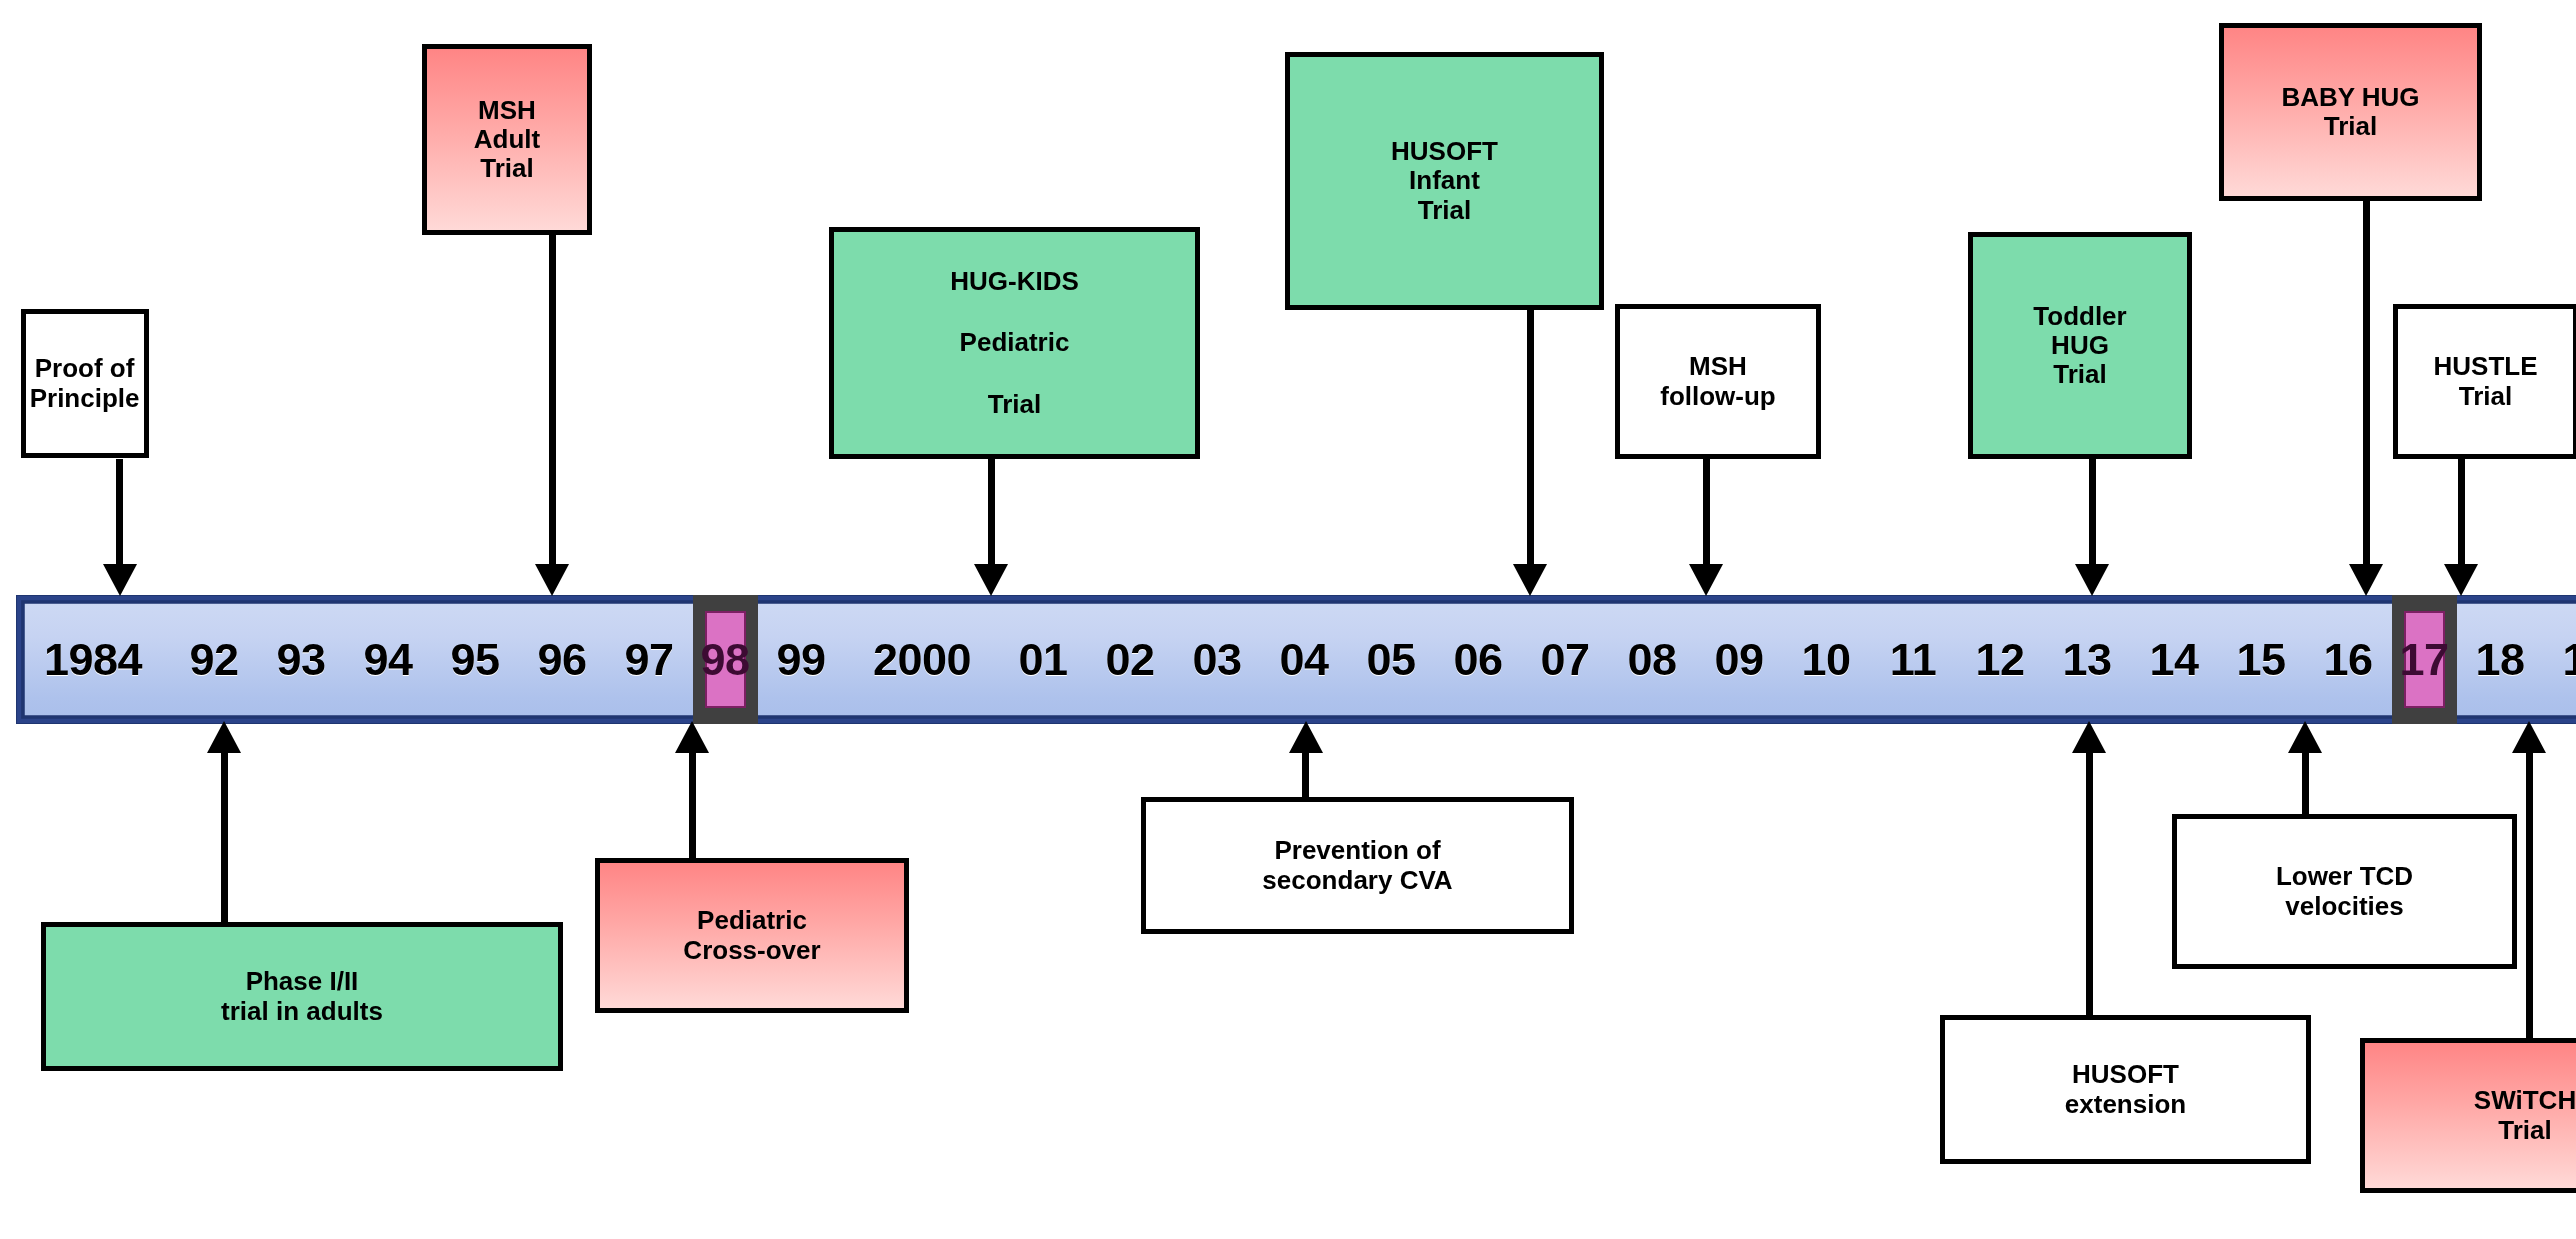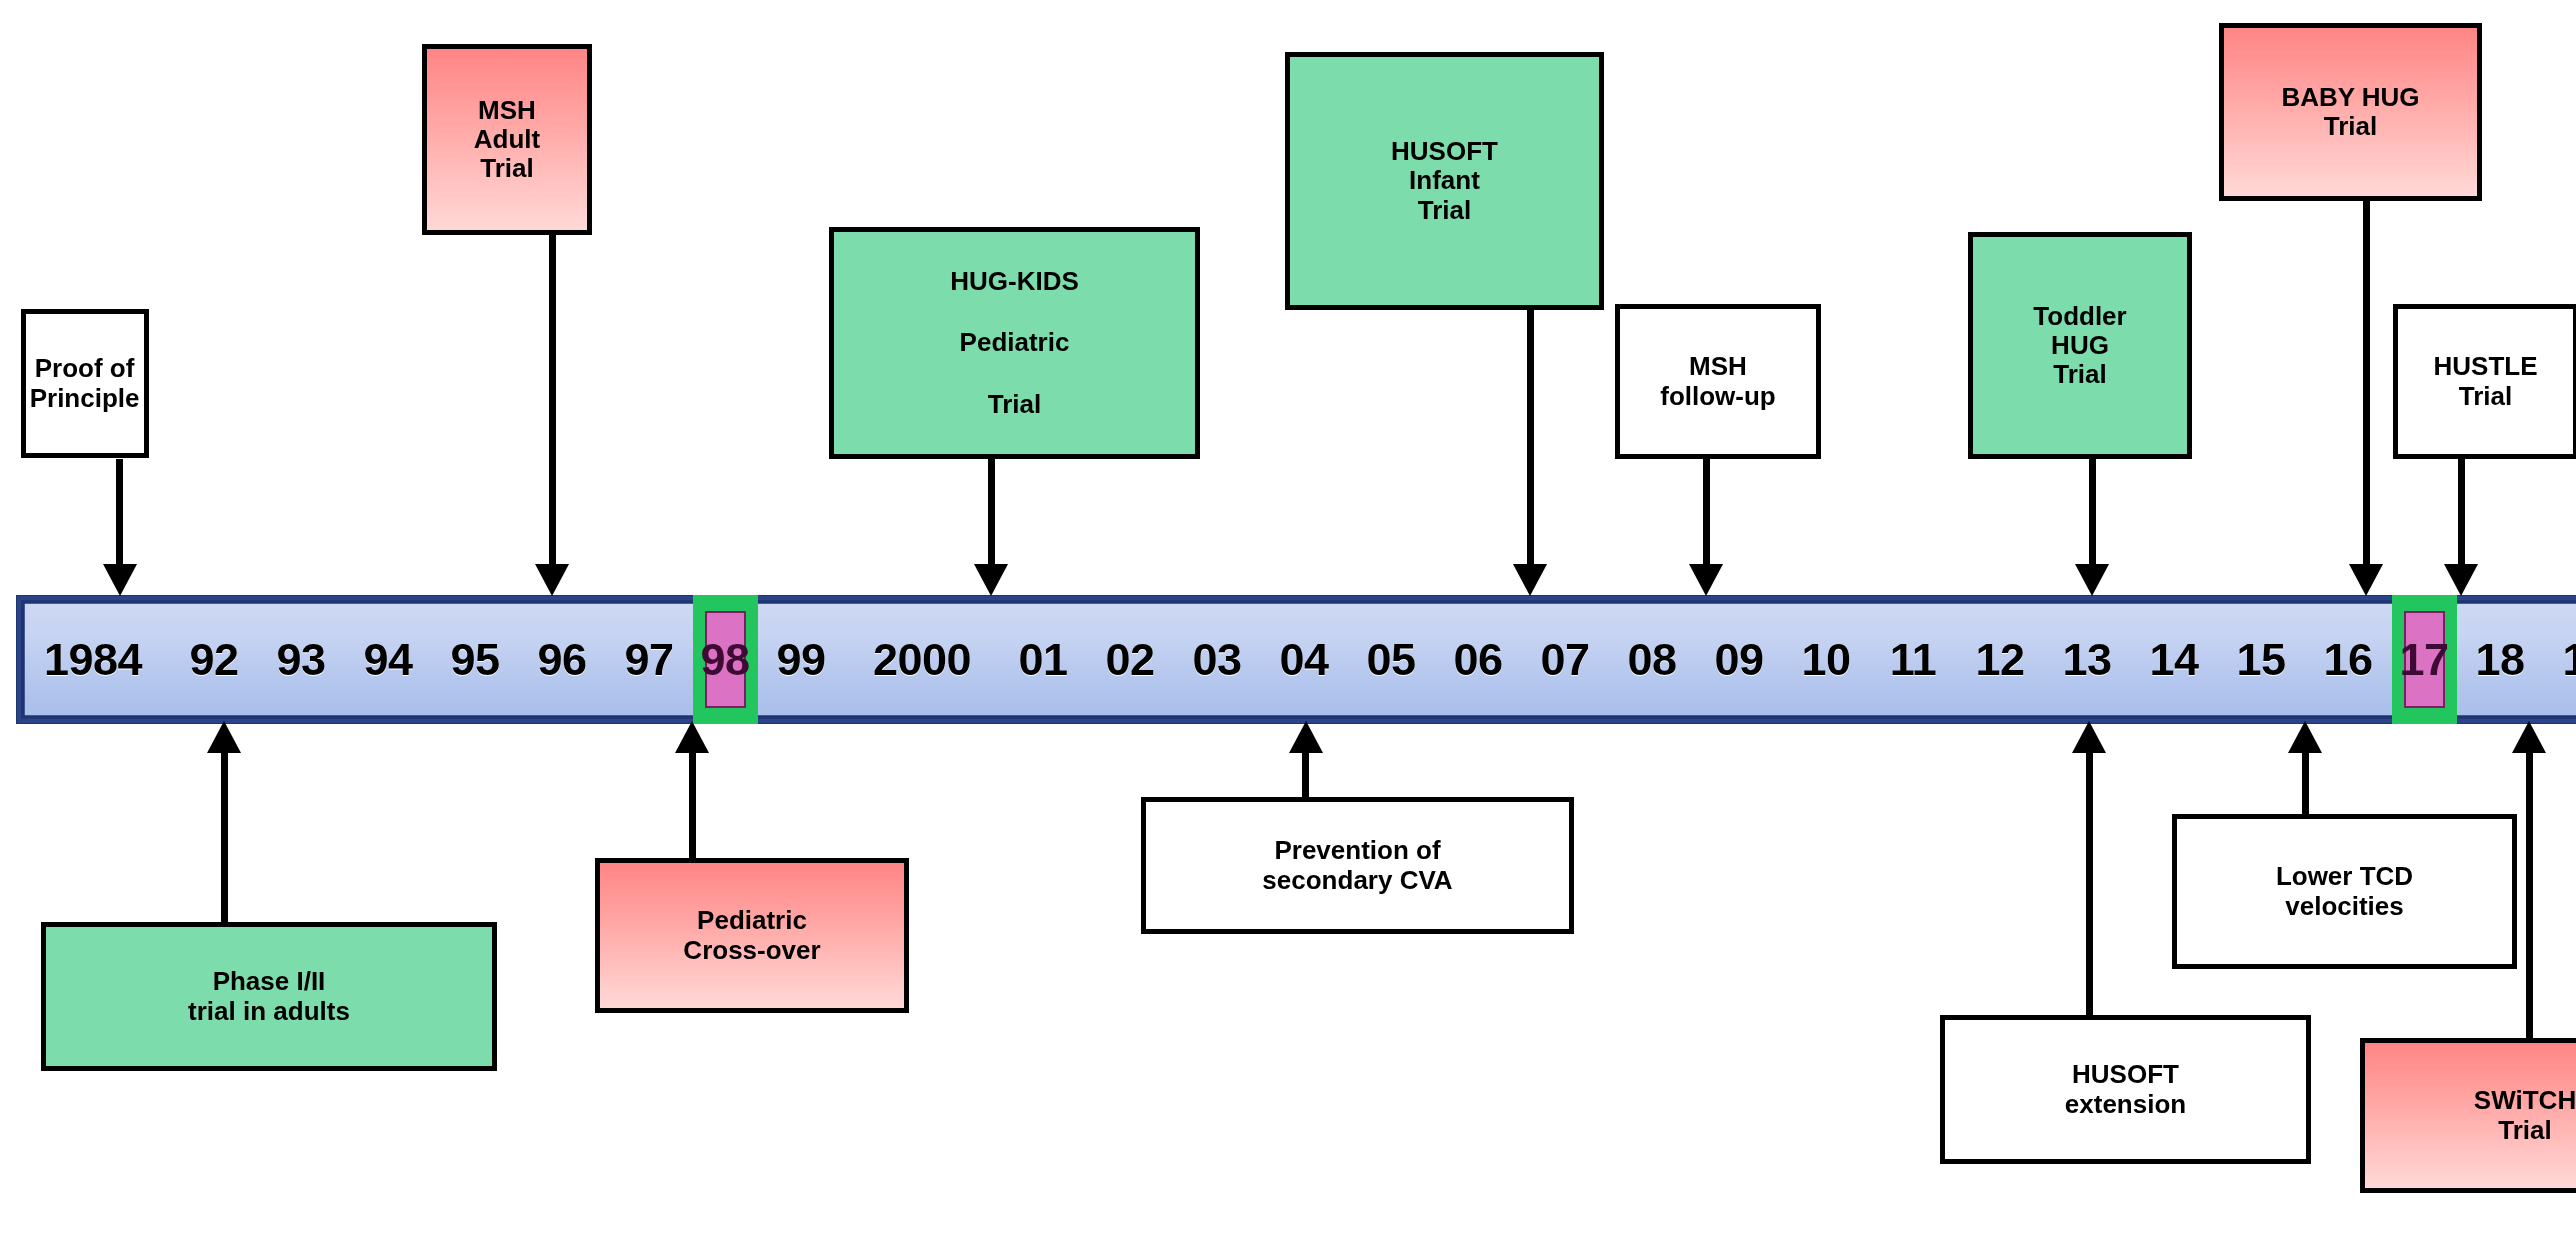--- a/index.html
+++ b/index.html
@@ -44,21 +44,21 @@
     font-family:"Liberation Sans", sans-serif;
     color:#000000;
     letter-spacing:-0.5px;
     line-height:1;
     position:relative;
     text-shadow:0 1px 0 #ffffff;
   }
   .year-cell.wide{width:155px;}
   .year-cell.norm{width:87px;}
   .year-cell.hl{
-    background:#22c55e;
+    background:#404040;
     height:129px;
     display:flex;
     align-items:center;
     justify-content:center;
     width:65px;
   }
   .year-cell.hl .hl-inner{
     background:#db72c4;
     border:2.1px solid #7d1f64;
     color:#3d0b33;
@@ -219,21 +219,21 @@
 
   <div class="ebox white" style="left:2393px; top:304px; width:185px; height:155px;">
     <span class="ln">HUSTLE</span>
     <span class="ln">Trial</span>
   </div>
   <div class="conn" style="left:2458px; top:459px; height:113px;"></div>
   <div class="arrowhead down" style="left:2444px; top:564px;"></div>
 
   <div class="arrowhead up" style="left:207px; top:721px;"></div>
   <div class="conn" style="left:221px; top:750px; height:180px;"></div>
-  <div class="ebox green" style="left:41px; top:922px; width:456px; height:149px;">
+  <div class="ebox green" style="left:41px; top:922px; width:522px; height:149px;">
     <span class="ln">Phase I/II</span>
     <span class="ln">trial in adults</span>
   </div>
 
   <div class="arrowhead up" style="left:675px; top:721px;"></div>
   <div class="conn" style="left:689px; top:750px; height:118px;"></div>
   <div class="ebox pink" style="left:595px; top:858px; width:314px; height:155px;">
     <span class="ln">Pediatric</span>
     <span class="ln">Cross-over</span>
   </div>

